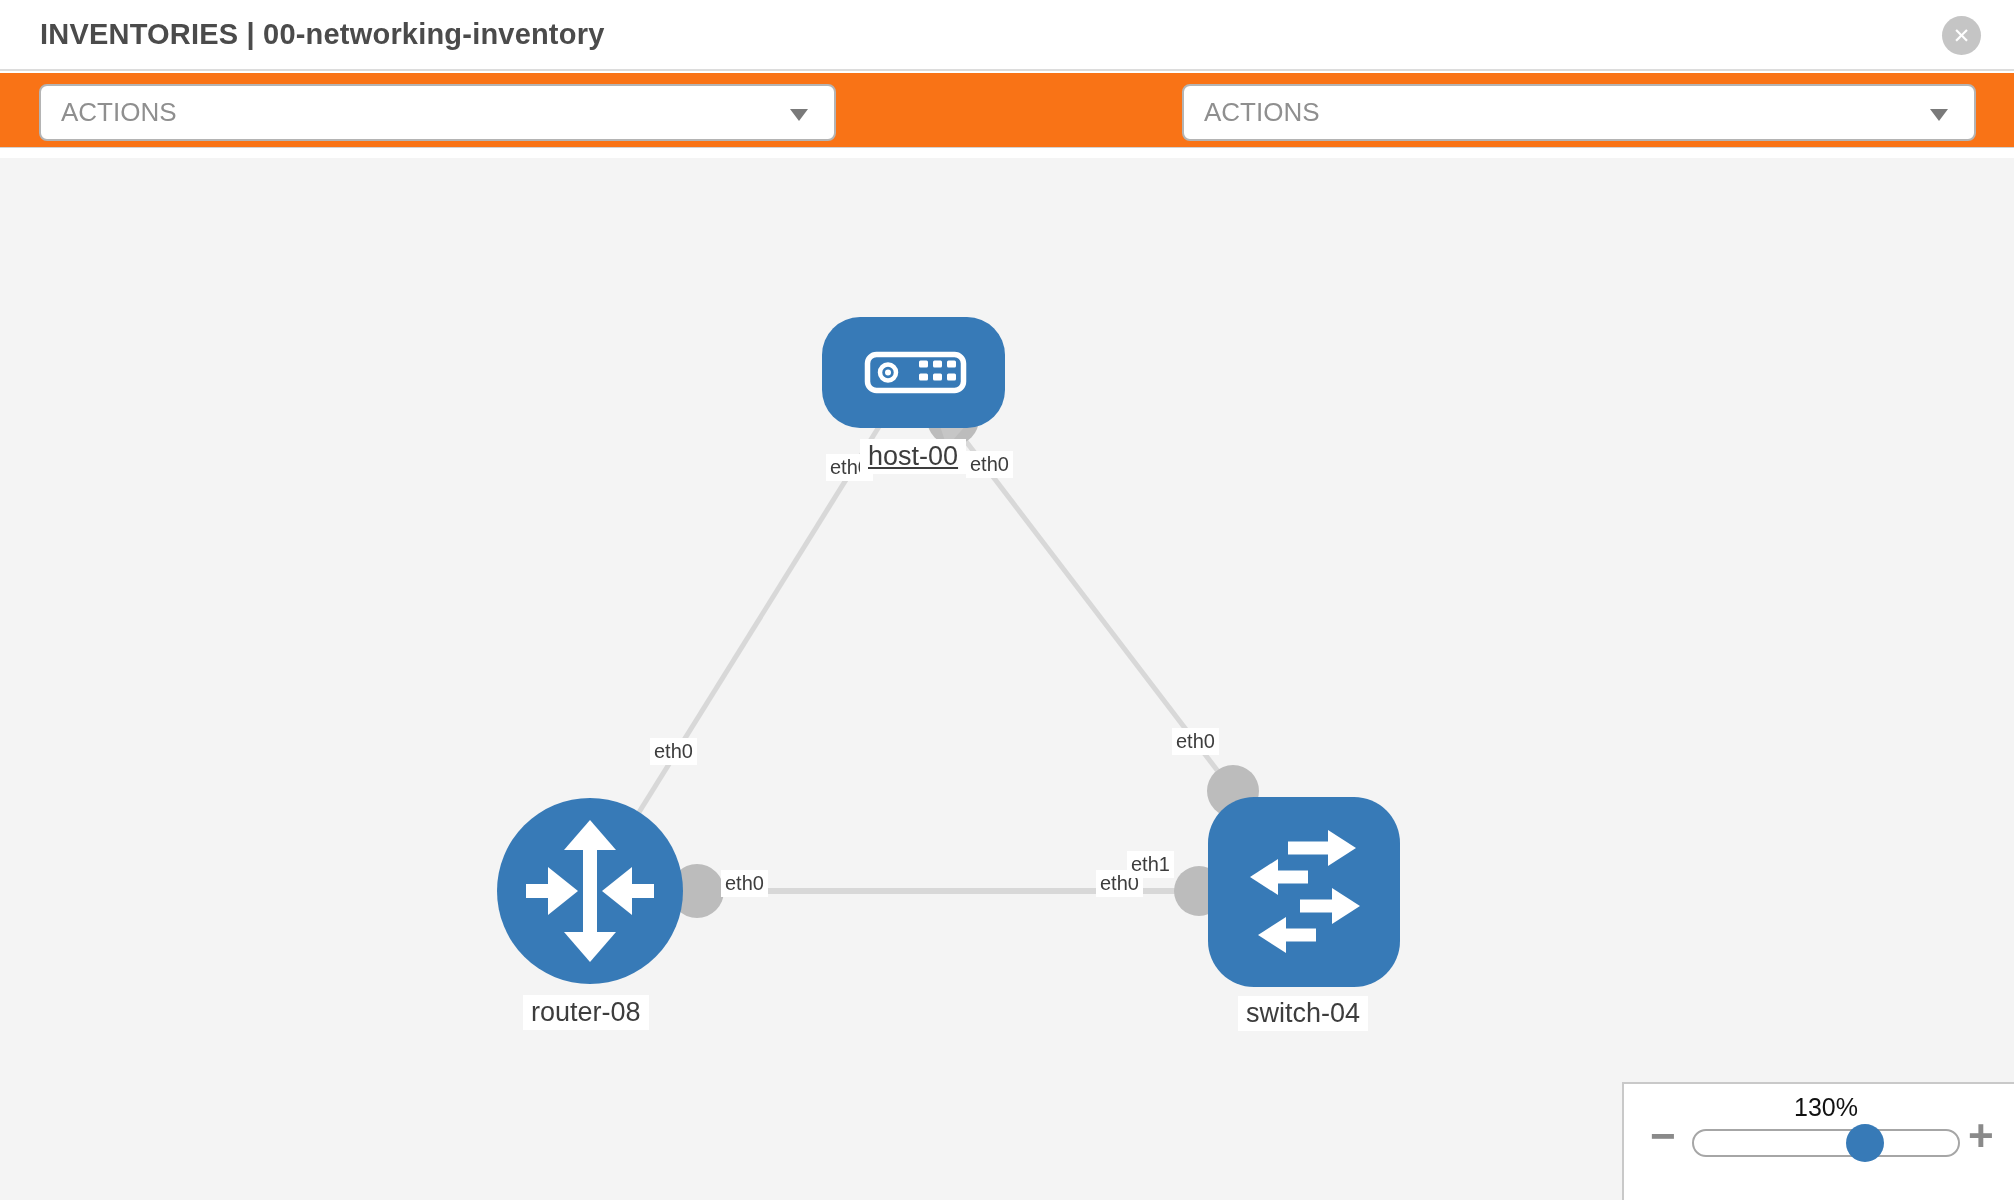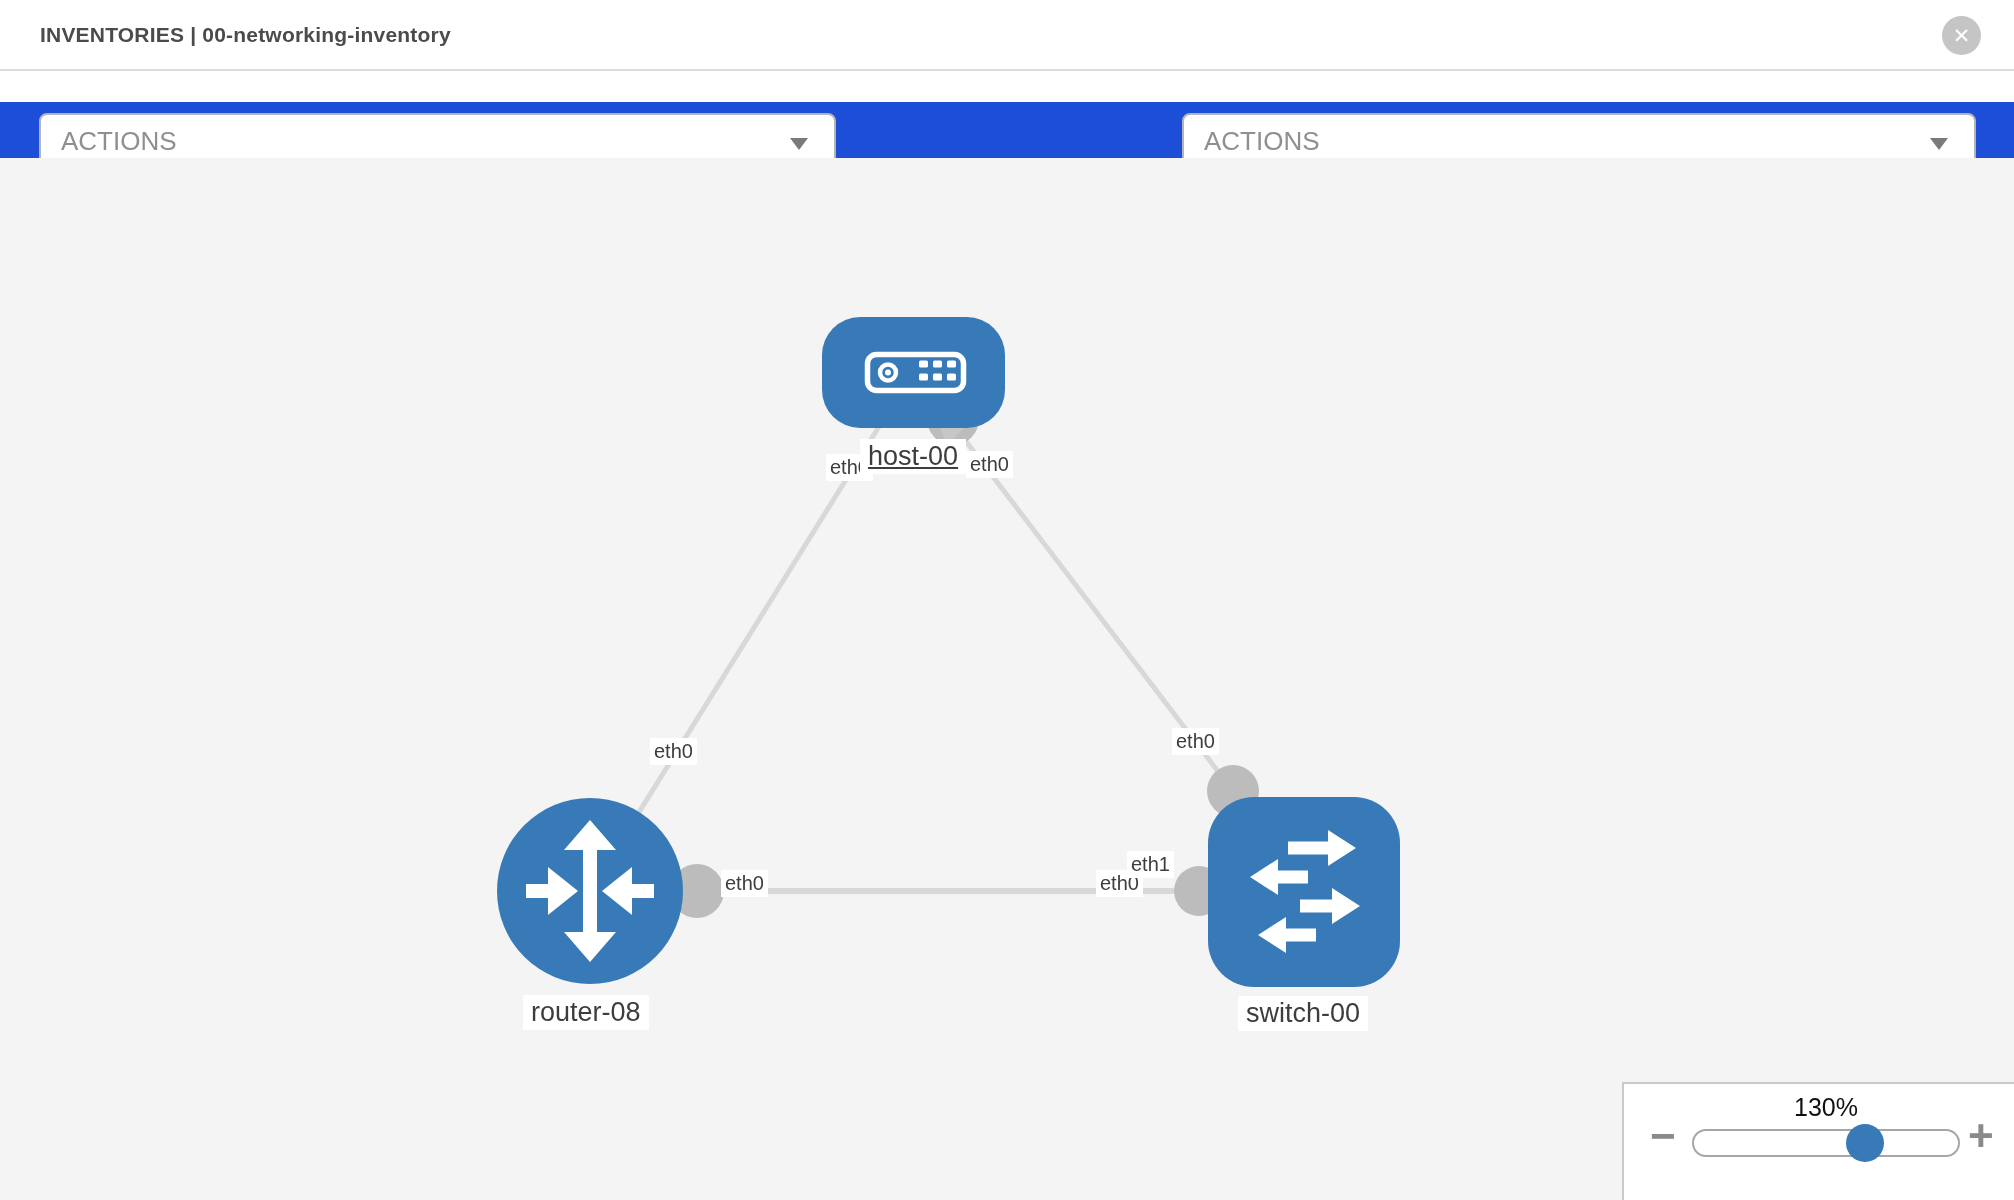--- a/index.html
+++ b/index.html
@@ -3,28 +3,28 @@
 <meta charset="utf-8">
 <style>
   * { margin:0; padding:0; box-sizing:border-box; }
   html,body { width:2014px; height:1200px; }
   body { font-family:"Liberation Sans","DejaVu Sans",sans-serif; background:#fff; }
   .page { position:relative; width:2014px; height:1200px; overflow:hidden; background:#fff; }
 
   
   .header { position:absolute; left:0; top:0; width:2014px; height:71px;
             background:#fff; border-bottom:2px solid #dcdcdc; display:flex; align-items:center; }
-  .page-title { margin-left:40px; font-size:21px; font-weight:700; color:#4b4b4b; letter-spacing:.2px; }
+  .page-title { margin-left:40px; font-size:29px; font-weight:700; color:#4b4b4b; letter-spacing:.2px; }
   .close-btn { position:absolute; right:33px; top:16px; width:39px; height:39px; border-radius:50%;
                background:#c5c5c5; display:flex; align-items:center; justify-content:center;
                color:#fff; font-size:21px; font-weight:700; cursor:pointer; }
 
   
   .toolbar { position:absolute; left:0; top:73px; width:2014px; height:75px;
-             background:#1d4ed8; border-bottom:1px solid #d2d2d2;margin-top:29px; }
+             background:#f97316; border-bottom:1px solid #d2d2d2; }
   .combo { position:absolute; top:11px; height:57px; background:#fff; border:2px solid #b4b4b4;
            border-radius:8px; display:flex; align-items:center; cursor:pointer; }
   .combo-actions { left:39px;  width:797px; }
   .combo-search  { left:1182px; width:794px; }
   .combo-label { margin-left:20px; font-size:26px; color:#8f8f8f; }
   .caret { position:absolute; right:26px; top:23px; width:0; height:0;
            border-left:9px solid transparent; border-right:9px solid transparent;
            border-top:12px solid #7a7a7a; }
   .tool-icon { position:absolute; top:92px; width:44px; height:44px; cursor:pointer; }
   .tool-wrench { left:1044px; }
@@ -147,21 +147,21 @@
           <line x1="1300" y1="748" x2="1334" y2="748"></line>
           <polygon points="1332,730 1360,748 1332,766" stroke="none"></polygon>
           <line x1="1316" y1="777" x2="1284" y2="777"></line>
           <polygon points="1286,759 1258,777 1286,795" stroke="none"></polygon>
         </g>
       </g>
     </svg>
 
     <div class="chip node-label" style="left:860px; top:281px;text-decoration:underline;">host-00</div>
     <div class="chip node-label" style="left:523px; top:837px;">router-08</div>
-    <div class="chip node-label" style="left:1238px; top:838px;">switch-00</div>
+    <div class="chip node-label" style="left:1238px; top:838px;">switch-04</div>
 
     <div class="chip if-label" style="left:650px; top:580px;">eth0</div>
     <div class="chip if-label" style="left:826px; top:296px;">eth0</div>
     <div class="chip if-label" style="left:966px; top:293px;">eth0</div>
     <div class="chip if-label" style="left:1172px; top:570px;">eth0</div>
     <div class="chip if-label" style="left:721px; top:712px;">eth0</div>
     <div class="chip if-label if-under" style="left:1096px; top:712px;">eth0</div>
     <div class="chip if-label if-over" style="left:1127px; top:693px;">eth1</div>
   </div>
 

